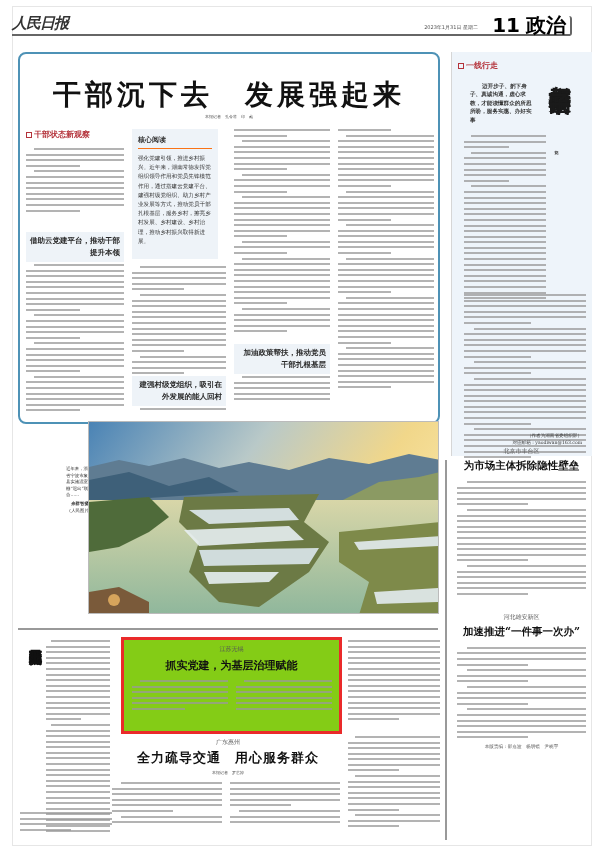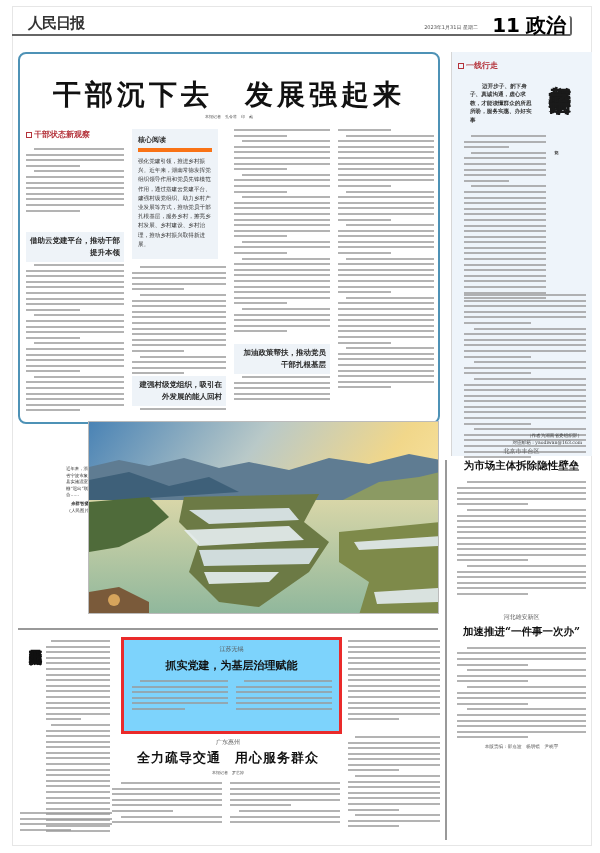--- a/index.html
+++ b/index.html
@@ -3,21 +3,21 @@
 <meta charset="utf-8">
 <style>
   * { box-sizing: border-box; margin: 0; padding: 0; }
   html, body { width: 600px; height: 853px; background: #ffffff; overflow: hidden; }
   body { font-family: "DejaVu Serif", "Liberation Serif", serif; color: #222; position: relative; }
 
   .page { position: absolute; left: 12px; top: 6px; width: 580px; height: 840px; background: #fff; border: 1px solid #e6e6e6; }
 
   
   .masthead { position: absolute; left: 12px; top: 14px; width: 558px; height: 22px; border-bottom: 2px solid #666; }
-  .logo { position: absolute; left: 0; top: 0; font-size: 15px; font-weight: bold; color: #333; letter-spacing: -1px; margin-left: 16px; }
+  .logo { position: absolute; left: 0; top: 0; font-size: 15px; font-style: italic; font-weight: bold; color: #333; letter-spacing: -1px; }
   .dateline { position: absolute; right: 92px; top: 10px; font-size: 5px; color: #555; font-family: "DejaVu Sans", sans-serif; }
   .section-no { position: absolute; right: 4px; top: -2px; font-size: 20px; font-weight: bold; color: #000000; font-family: "DejaVu Sans", sans-serif; }
   .section-no .num { margin-right: 6px; }
   .masthead-end { position: absolute; right: -2px; top: 2px; width: 3px; height: 20px; border-right: 2px solid #666; border-radius: 0 4px 4px 0; }
 
   
   .feature { position: absolute; left: 18px; top: 52px; width: 422px; height: 372px; border: 2px solid #4e92b6; border-radius: 8px; background: #fff; overflow: hidden; }
   .feature .kicker { position: absolute; left: 0; width: 100%; top: 8px; text-align: center; font-size: 8px; color: #333; font-weight: bold; }
   .feature .headline { position: absolute; left: 0; width: 100%; top: 22px; text-align: center; font-size: 28px; font-weight: bold; color: #111; letter-spacing: 4px; font-family: "DejaVu Sans", sans-serif; }
   .feature .byline { position: absolute; left: 0; width: 100%; top: 60px; text-align: center; font-size: 4px; color: #555; }
@@ -25,21 +25,21 @@
   .subhead-red { color: #b4323a; font-size: 8px; font-weight: bold; font-family: "DejaVu Sans", sans-serif; }
   .subhead-red .sq { display: inline-block; width: 6px; height: 6px; border: 1px solid #b4323a; margin-right: 2px; vertical-align: -1px; }
 
   .col { position: absolute; }
   .text-lines { display: block; }
   .line { height: 2px; background: #9a9a9a; margin-bottom: 3.6px; opacity: 0.75; }
   .line.short { width: 55%; }
   .line.indent { margin-left: 8%; }
 
   .core-box { position: absolute; left: 112px; top: 75px; width: 86px; height: 130px; background: #eef3f8; padding: 6px 6px; }
-  .core-box .core-title { font-size: 7px; font-weight: bold; color: #333; padding-bottom: 3px; border-bottom: 4px solid #f97316; margin-bottom: 5px; font-family: "DejaVu Sans", sans-serif; }
+  .core-box .core-title { font-size: 7px; font-weight: bold; color: #333; padding-bottom: 3px; border-bottom: 1px solid #f97316; margin-bottom: 5px; font-family: "DejaVu Sans", sans-serif; }
   .core-box .core-text { font-size: 5.6px; line-height: 9.2px; color: #333; }
 
   .inline-sub { position: absolute; background: #eef3f8; font-size: 7.5px; font-weight: bold; color: #2a2a2a; padding: 3px 4px; line-height: 12px; font-family: "DejaVu Sans", sans-serif; }
 
   
   .right-col { position: absolute; left: 451px; top: 52px; width: 141px; height: 404px; background: #eef4fa; border-left: 1px solid #d6d6d6; }
   .right-col .rc-tag { position: absolute; left: 6px; top: 8px; }
   .right-col .lead { position: absolute; left: 18px; top: 30px; width: 62px; font-size: 5.6px; line-height: 8.4px; color: #333; text-indent: 12px; font-weight: bold; }
   .right-col .vtitle { position: absolute; left: 95px; top: 16px; width: 26px; font-size: 22px; line-height: 25px; font-weight: bold; color: #1a1a1a; writing-mode: vertical-rl; letter-spacing: 1px; }
   .right-col .vauthor { position: absolute; left: 102px; top: 95px; font-size: 4px; color: #555; writing-mode: vertical-rl; }
@@ -59,21 +59,21 @@
   .rl-col { position: absolute; left: 451px; top: 433px; width: 141px; height: 380px; }
   .art-kicker { text-align: center; font-size: 6px; color: #555; }
   .art-title { text-align: center; font-size: 10.5px; font-weight: bold; color: #111; margin-top: 3px; }
 
   
   .guizhou-title { position: absolute; left: 26px; top: 640px; width: 16px; font-size: 13px; line-height: 14.5px; font-weight: bold; color: #111; writing-mode: vertical-rl; }
   .guizhou-body { position: absolute; left: 46px; top: 640px; width: 64px; }
   .guizhou-foot { position: absolute; left: 20px; top: 812px; width: 92px; }
 
   
-  .highlight { position: absolute; left: 121px; top: 637px; width: 221px; height: 97px; border: 3px solid #ea2a2a; background: #7dd3fc; }
+  .highlight { position: absolute; left: 121px; top: 637px; width: 221px; height: 97px; border: 3px solid #ea2a2a; background: #84cc16; }
   .highlight .art-kicker { margin-top: 5px; }
   .highlight .art-title { font-size: 11px; margin-top: 4px; }
 
   .gd-block { position: absolute; left: 112px; top: 738px; width: 232px; }
   .gd-block .art-title { font-size: 13px; margin-top: 2px; letter-spacing: 1px; }
   .gd-byline { text-align: center; font-size: 4px; color: #555; margin-top: 3px; }
 
   .photo svg { display: block; }
 </style>
 </head>

